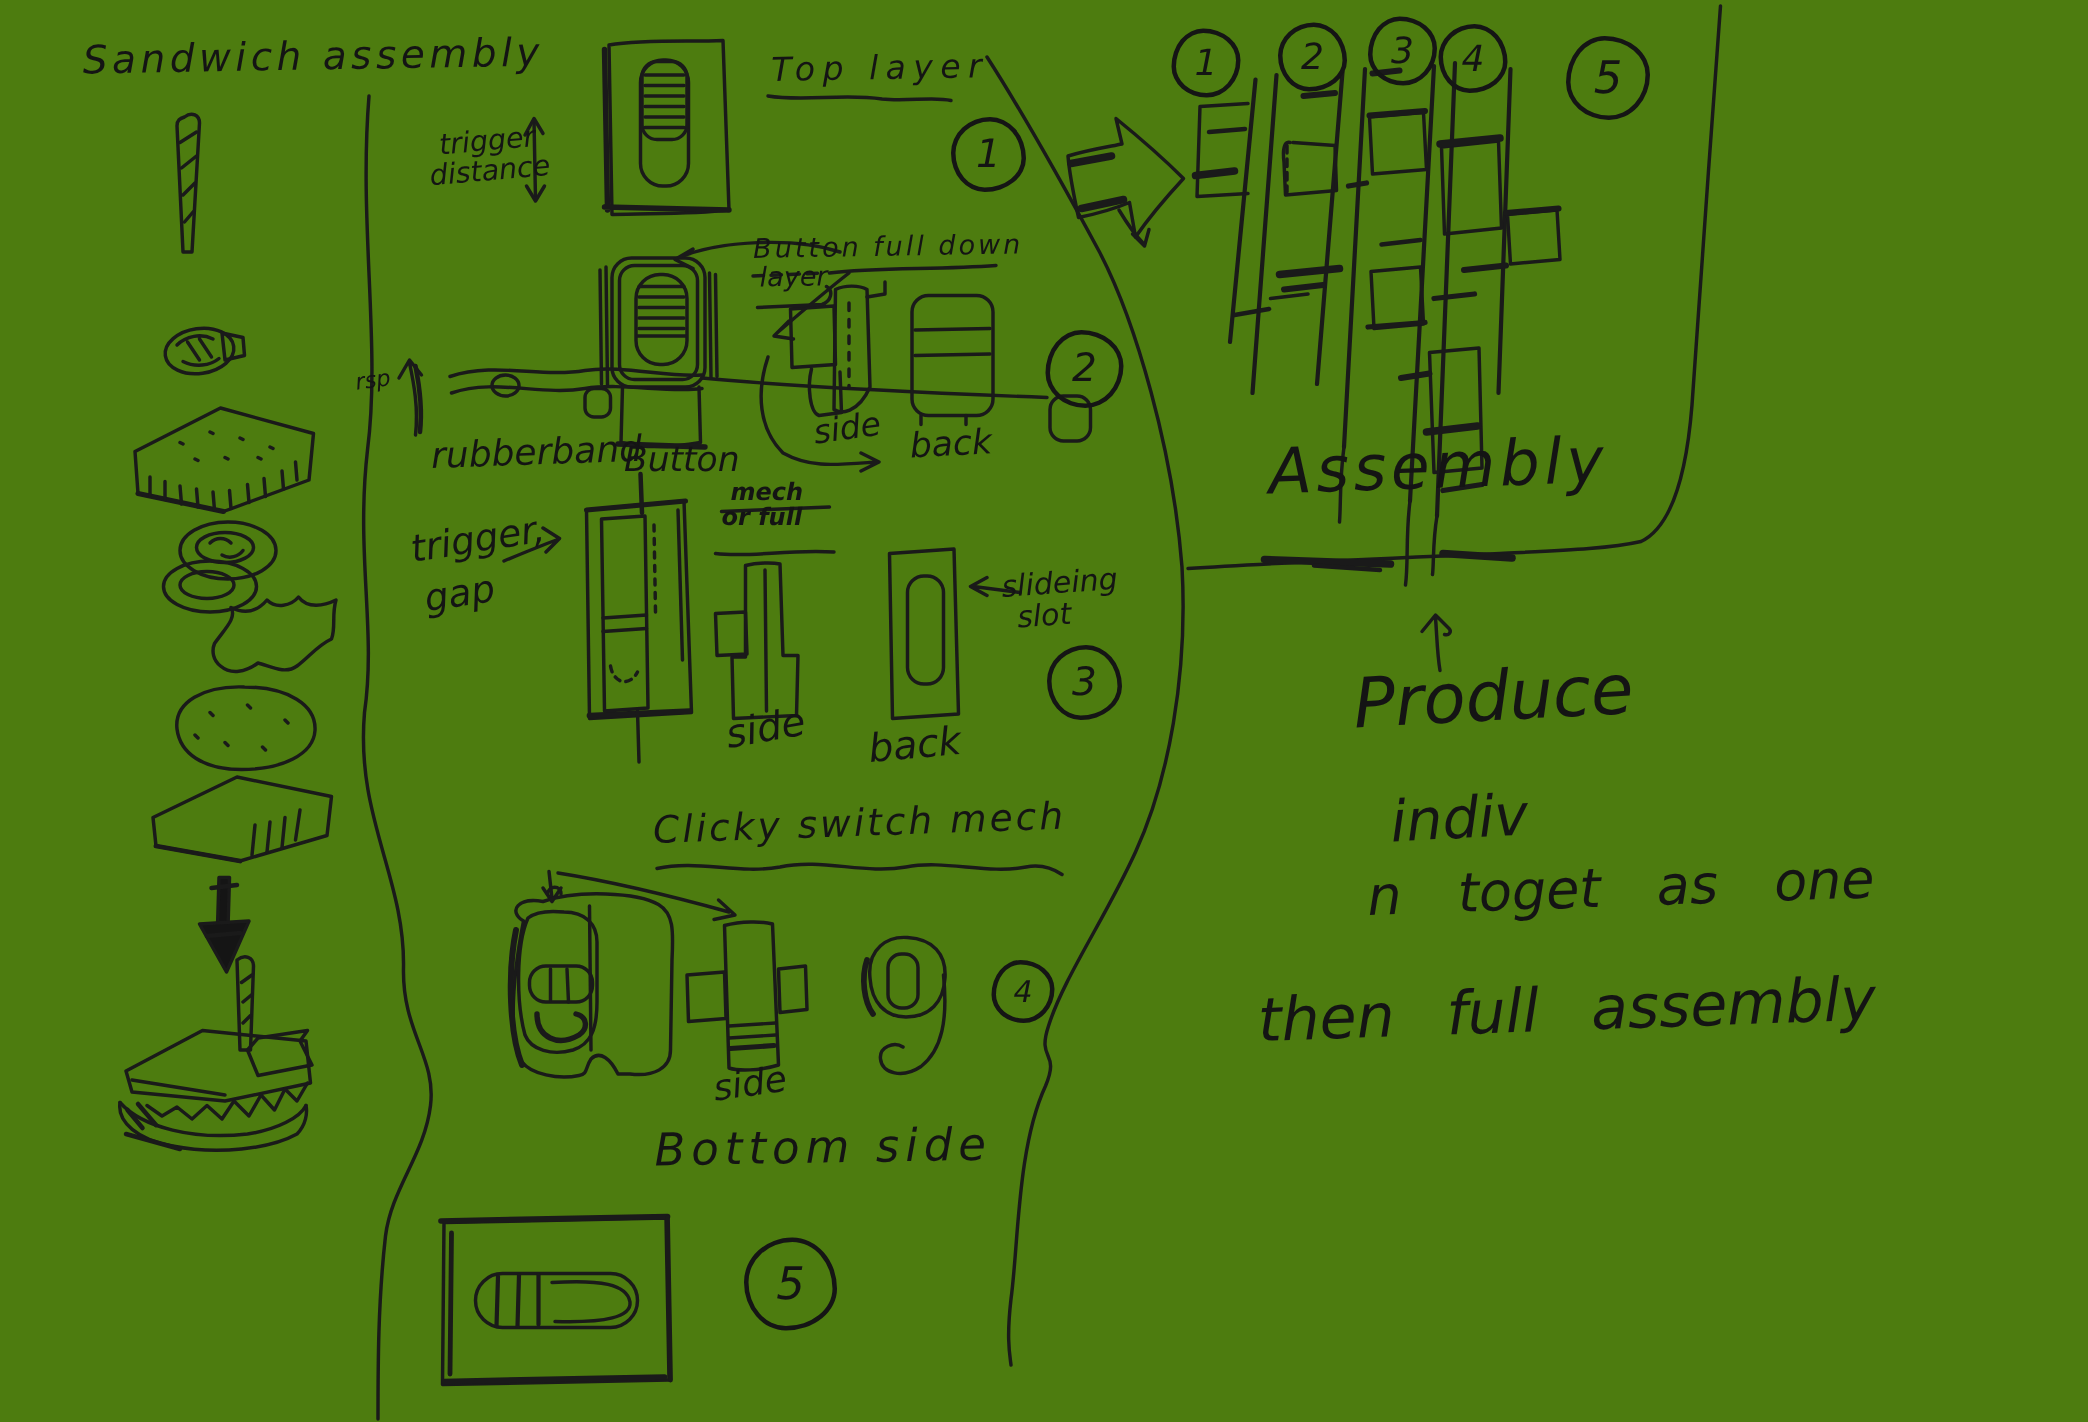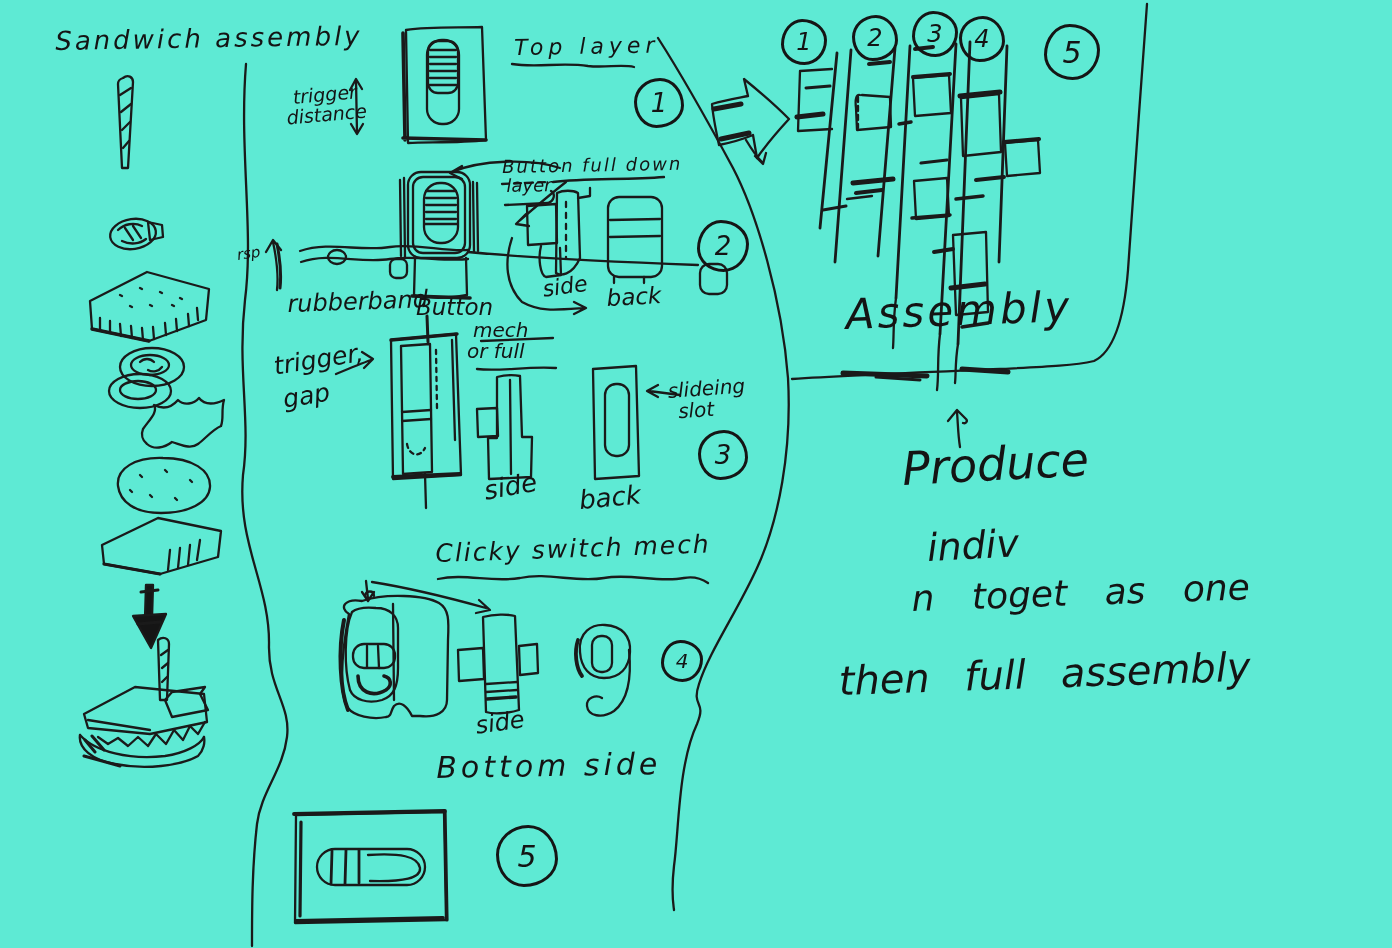--- a/index.html
+++ b/index.html
@@ -1,16 +1,16 @@
 <!DOCTYPE html>
 <html><head>
 <meta charset="utf-8">
 <style>
   html,body{margin:0;padding:0;background:#ffffff;}
-  #canvas{position:relative;width:1392px;height:948px;background:#5eead4;overflow:hidden;
+  #canvas{position:relative;width:1392px;height:948px;background:#4d7c0f;overflow:hidden;
           font-family:"DejaVu Sans",sans-serif;}
   #art{position:absolute;left:0;top:0;z-index:0;}
   .hw{position:absolute;z-index:2;font-family:"DejaVu Sans",sans-serif;font-style:italic;
       color:#141414;white-space:nowrap;transform-origin:left top;line-height:1.05;}
   .circ{position:absolute;z-index:2;border:3px solid #151515;display:flex;align-items:center;
         justify-content:center;font-style:italic;color:#141414;
         font-family:"DejaVu Sans",sans-serif;background:transparent;}
   .r1{border-radius:52% 48% 55% 45% / 48% 55% 45% 52%;}
   .r2{border-radius:46% 54% 49% 51% / 55% 46% 54% 45%;}
 </style>
@@ -252,21 +252,21 @@
 
   <div class="hw" style="left:541px;top:278px;font-size:22px;transform:rotate(-8deg);">side</div>
 
   <div class="hw" style="left:606px;top:286px;font-size:23px;transform:rotate(-3deg);">back</div>
 
   <div class="hw" style="left:272px;top:354px;font-size:25px;transform:rotate(-9deg);">
     <div>trigger,</div>
     <div style="margin-left:4px;margin-top:8px;">gap</div>
   </div>
 
-  <div class="hw" style="left:467px;top:320px;font-size:20px;">
+  <div class="hw" style="left:481px;top:320px;font-size:16px;font-weight:bold;">
     <div style="margin-left:6px;">mech</div>
     <div>or full</div>
   </div>
 
   <div class="hw" style="left:667px;top:381px;font-size:20px;transform:rotate(-4deg);">
     <div>slideing</div>
     <div style="margin-left:9px;">slot</div>
   </div>
 
   <div class="hw" style="left:482px;top:478px;font-size:26px;transform:rotate(-10deg);">side</div>

